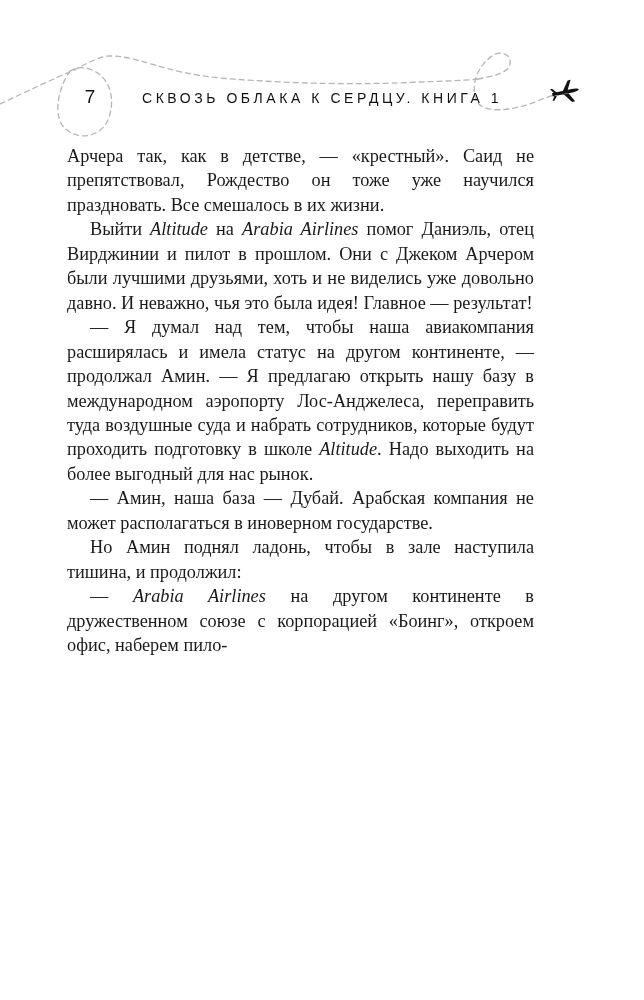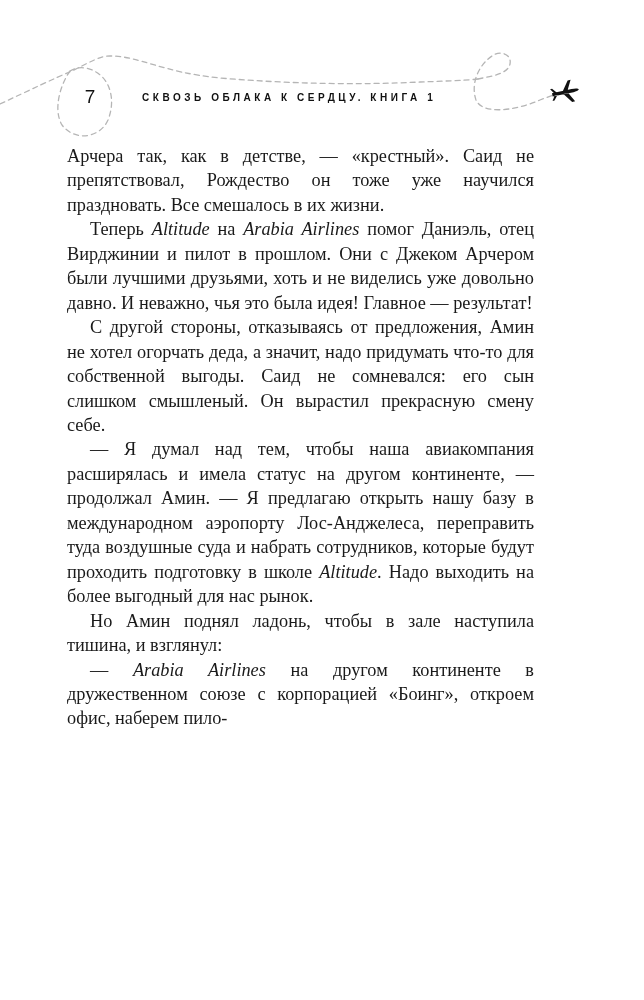--- a/index.html
+++ b/index.html
@@ -31,22 +31,22 @@
       font-family: "Liberation Sans", "DejaVu Sans", sans-serif;
       font-size: 19px;
       color: #111;
       line-height: 26px;
     }
     .running-title {
       position: absolute;
       left: 142px;
       top: 89px;
       font-family: "Liberation Sans", "DejaVu Sans", sans-serif;
-      font-weight: bold;
-      font-size: 10px;
+      font-weight: normal;
+      font-size: 14px;
       letter-spacing: 3.55px;
       color: #111;
       white-space: nowrap;
       line-height: 18px;
     }
     .text-block {
       position: absolute;
       left: 67px;
       top: 144px;
       width: 467px;
@@ -91,18 +91,18 @@
          M-12,-1.2 L-15,-6 L-13,-6 L-9,-1.2 Z
          M-12,1.2 L-15,6 L-13,6 L-9,1.2 Z"></path>
   </g>
 </svg>
 
 <div class="page-number">7</div>
 <div class="running-title">СКВОЗЬ ОБЛАКА К СЕРДЦУ. КНИГА 1</div>
 
 <div class="text-block" id="text-block">
     <p class="noindent last-left"><span>Арчера так, как в детстве, — «крестный». Саид не препятствовал, Рождество он тоже уже научился праздновать. Все смешалось в их жизни.</span></p>
-    <p class="last-left"><span>Теперь </span><em>Altitude</em><span> на </span><em>Arabia Airlines</em><span> помог Даниэль, отец Вирджинии и пилот в прошлом. Они с Джеком Арчером были лучшими друзьями, хоть и не виделись уже довольно давно. И неважно, чья это была идея! Главное — результат!</span></p>
-    <p class="last-left"><span>С другой стороны, отказываясь от предложения, Амин не хотел огорчать деда, а значит, надо придумать что-то для собственной выгоды. Саид не сомневался: его сын слишком смышленый. Он вырастил прекрасную смену себе.</span></p>
+    <p class="last-left"><span>Выйти </span><em>Altitude</em><span> на </span><em>Arabia Airlines</em><span> помог Даниэль, отец Вирджинии и пилот в прошлом. Они с Джеком Арчером были лучшими друзьями, хоть и не виделись уже довольно давно. И неважно, чья это была идея! Главное — результат!</span></p>
     <p class="last-left"><span>— Я думал над тем, чтобы наша авиакомпания расширялась и имела статус на другом континенте, — продолжал Амин. — Я предлагаю открыть нашу базу в международном аэропорту Лос-Анджелеса, переправить туда воздушные суда и набрать сотрудников, которые будут проходить подготовку в школе </span><em>Altitude</em><span>. Надо выходить на более выгодный для нас рынок.</span></p>
-    <p class="last-left"><span>Но Амин поднял ладонь, чтобы в зале наступила тишина, и взглянул:</span></p>
+    <p class="last-left"><span>— Амин, наша база — Дубай. Арабская компания не может располагаться в иноверном государстве.</span></p>
+    <p class="last-left"><span>Но Амин поднял ладонь, чтобы в зале наступила тишина, и продолжил:</span></p>
     <p><span>— </span><em>Arabia Airlines</em><span> на другом континенте в дружественном союзе с корпорацией «Боинг», откроем офис, наберем пило-</span></p>
   </div>
 
 </body></html>

